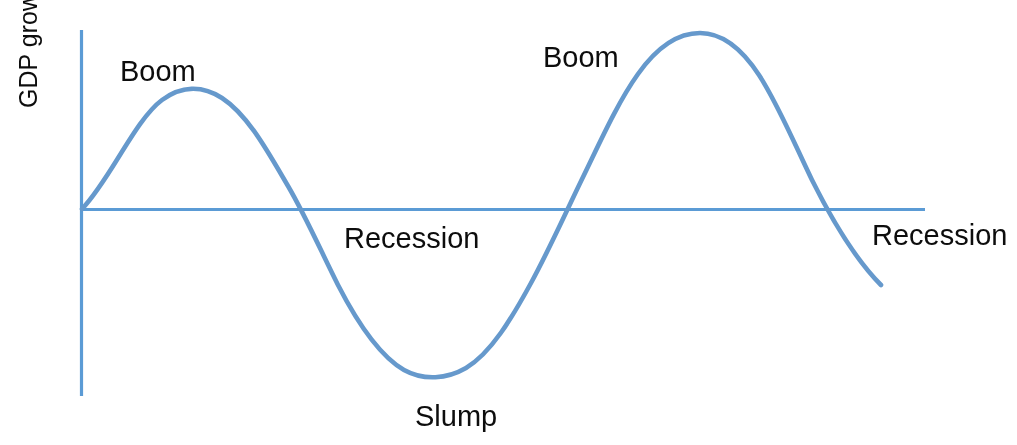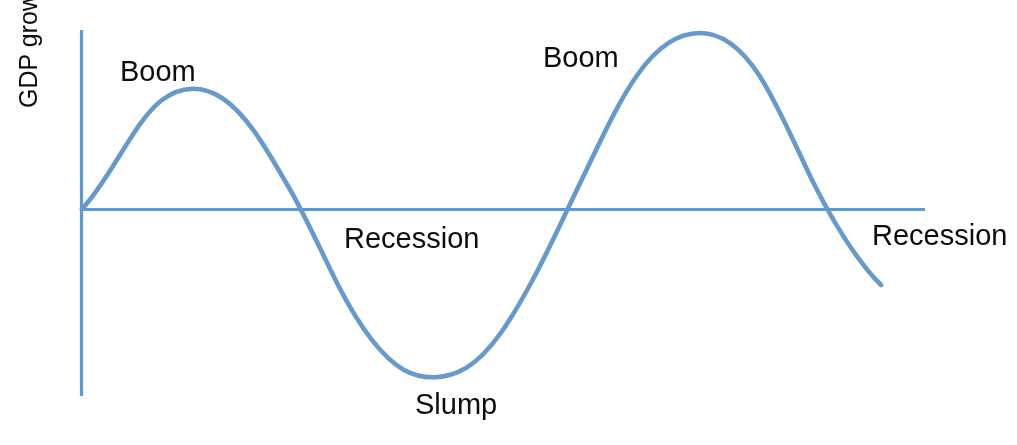--- a/index.html
+++ b/index.html
@@ -56,21 +56,21 @@
     font-size: 25px;
     line-height: 1;
     color: #0d0d0d;
     white-space: nowrap;
     transform: rotate(-90deg);
     transform-origin: 0 0;
     transform-box: border-box;
   }
   #label-boom-1 { left: 120px; top: 57px; }
   #label-recession-1 { left: 344px; top: 224px; }
-  #label-slump { left: 415px; top: 390px; }
+  #label-slump { left: 415px; top: 402px; }
   #label-recovery { left: 554px; top: 245px; }
   #label-boom-2 { left: 543px; top: 43px; }
   #label-recession-2 { left: 872px; top: 221px; }
 </style>
 </head>
 <body>
 
 <div id="chart-root">
 
   <svg id="business-cycle-svg" viewBox="0 0 1017 445" preserveAspectRatio="none">

